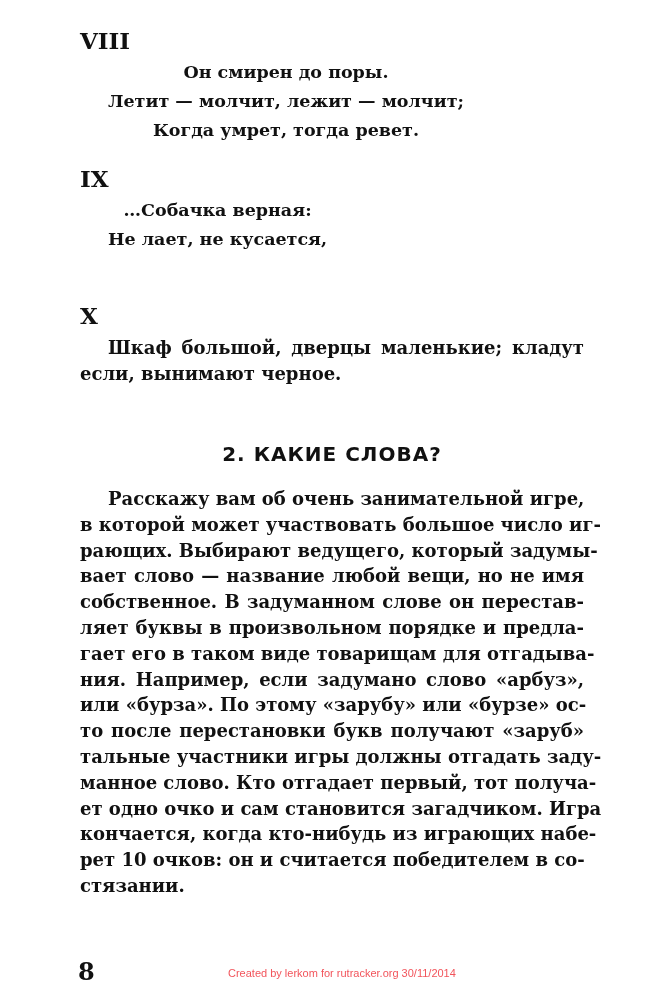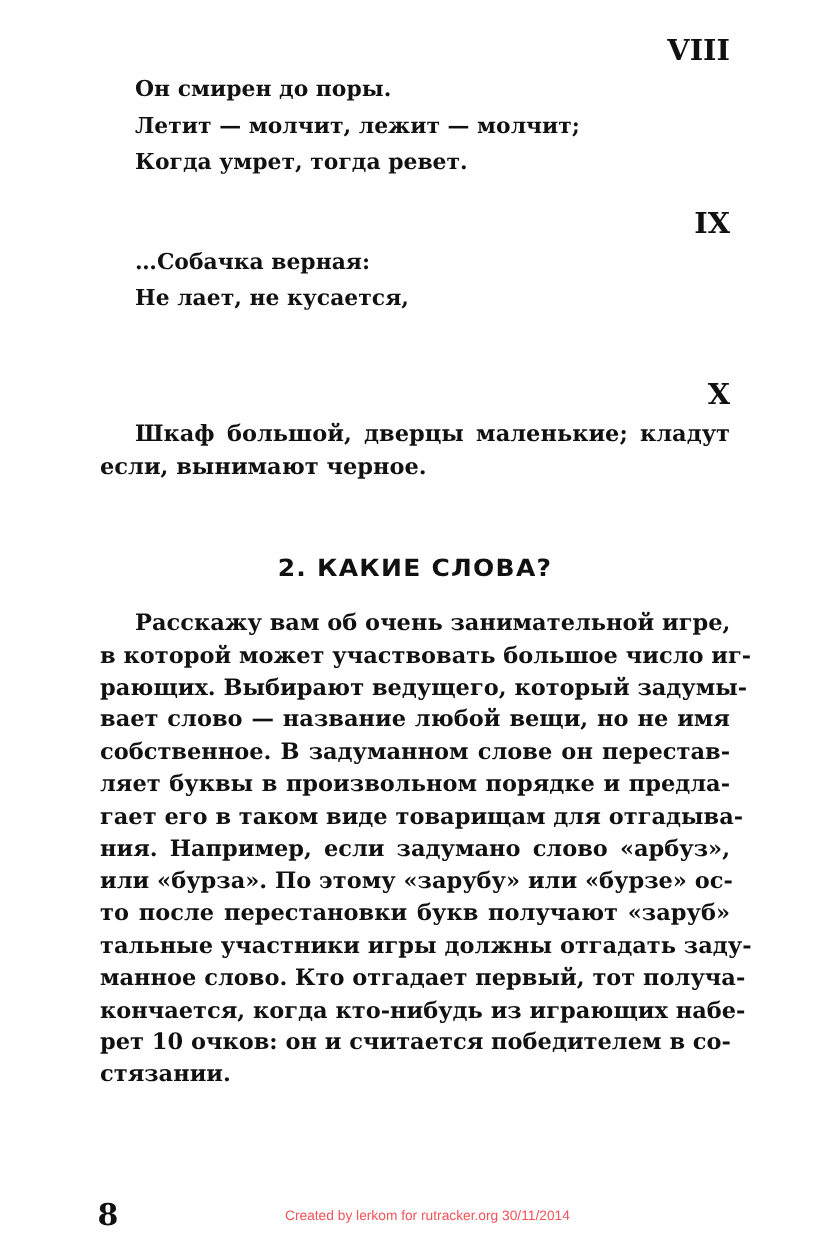--- a/index.html
+++ b/index.html
@@ -18,35 +18,35 @@
     .page {
       position: absolute;
       left: 80px;
       top: 0;
       width: 504px;
     }
     .riddle-number {
       position: absolute;
       left: 0;
       width: 504px;
-      text-align: right;
+      text-align: left;
       font-weight: bold;
       font-size: 23px;
       line-height: 28px;
       letter-spacing: 0px;
     }
     .verse {
       position: absolute;
       left: 28px;
       font-weight: bold;
       font-size: 17.5px;
       line-height: 29px;
       white-space: nowrap;
     }
-    .verse div { height: 29px; }
+    .verse div { height: 29px; text-align: center; }
     .prose {
       position: absolute;
       left: 0;
       width: 504px;
       font-weight: bold;
       font-size: 18px;
       line-height: 25.8px;
     }
     .prose-line {
       display: block;
@@ -123,20 +123,21 @@
     <span class="prose-line">рающих. Выбирают ведущего, который задумы-</span>
     <span class="prose-line">вает слово — название любой вещи, но не имя</span>
     <span class="prose-line">собственное. В задуманном слове он перестав-</span>
     <span class="prose-line">ляет буквы в произвольном порядке и предла-</span>
     <span class="prose-line">гает его в таком виде товарищам для отгадыва-</span>
     <span class="prose-line">ния. Например, если задумано слово «арбуз»,</span>
     <span class="prose-line">или «бурза». По этому «зарубу» или «бурзе» ос-</span>
     <span class="prose-line">то после перестановки букв получают «заруб»</span>
     <span class="prose-line">тальные участники игры должны отгадать заду-</span>
     <span class="prose-line">манное слово. Кто отгадает первый, тот получа-</span>
+    <span class="prose-line">ет одно очко и сам становится загадчиком. Игра</span>
     <span class="prose-line">кончается, когда кто-нибудь из играющих набе-</span>
     <span class="prose-line">рет 10 очков: он и считается победителем в со-</span>
     <span class="prose-line last">стязании.</span>
   </div>
 </div>
 
 <div class="page-number">8</div>
 <div class="watermark">Created by lerkom for rutracker.org 30/11/2014</div>
 
 </body></html>

